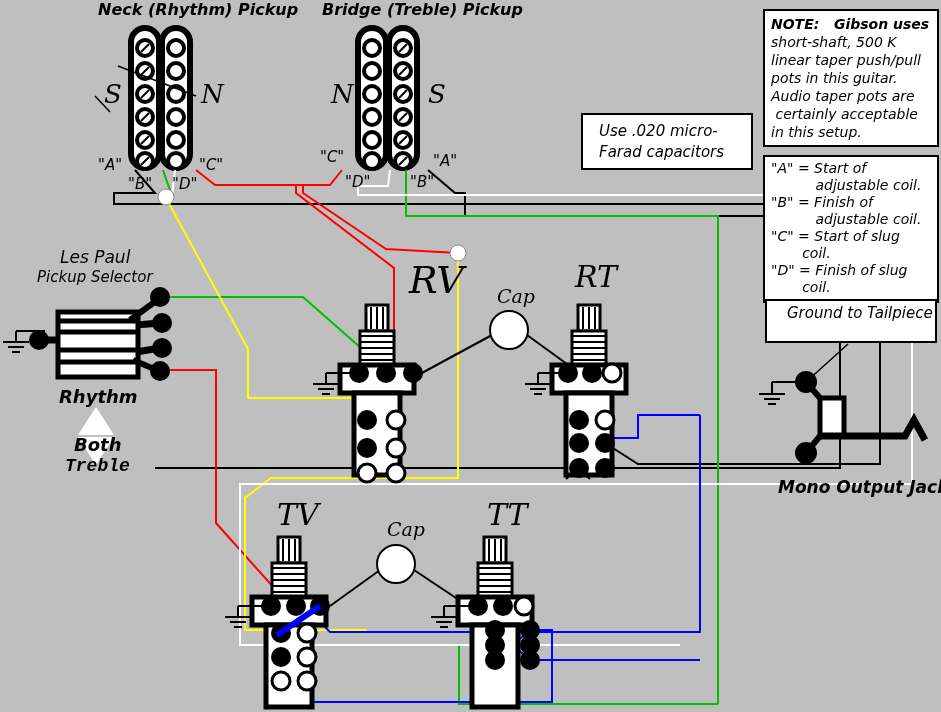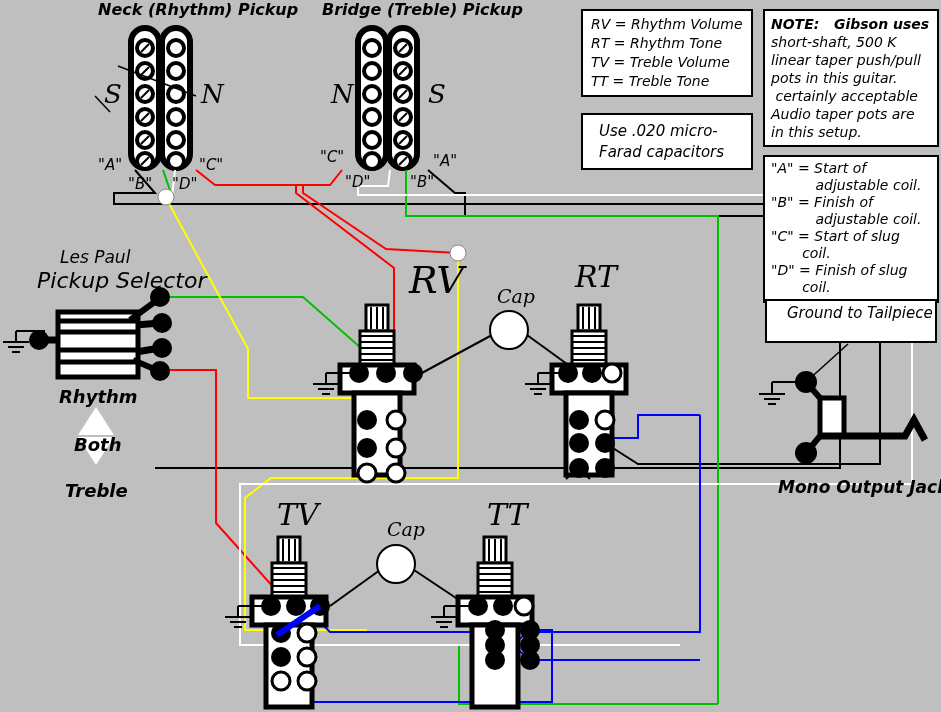--- a/index.html
+++ b/index.html
@@ -299,63 +299,57 @@
   <div class="lbl" style="left:98px;top:156px;font-size:15px;">"A"</div>
   <div class="lbl" style="left:128px;top:175px;font-size:15px;">"B"</div>
   <div class="lbl" style="left:199px;top:156px;font-size:15px;">"C"</div>
   <div class="lbl" style="left:172px;top:175px;font-size:15px;">"D"</div>
 
   <div class="lbl" style="left:320px;top:148px;font-size:15px;">"C"</div>
   <div class="lbl" style="left:345px;top:173px;font-size:15px;">"D"</div>
   <div class="lbl" style="left:433px;top:152px;font-size:15px;">"A"</div>
   <div class="lbl" style="left:410px;top:173px;font-size:15px;">"B"</div>
 
-  <div class="tbox" style="left:581px;top:9px;width:172px;height:88px;padding:4px 8px;">
-    <span class="ln" style="font-size:14px;line-height:19px;">RV = Rhythm Volume</span>
-    <span class="ln" style="font-size:14px;line-height:19px;">RT = Rhythm Tone</span>
-    <span class="ln" style="font-size:14px;line-height:19px;">TV = Treble Volume</span>
-    <span class="ln" style="font-size:14px;line-height:19px;">TT = Treble Tone</span>
-  </div>
 
   <div class="tbox" style="left:581px;top:113px;width:172px;height:57px;padding:6px 16px;">
     <span class="ln" style="font-size:15px;line-height:21px;">Use .020 micro-</span>
     <span class="ln" style="font-size:15px;line-height:21px;">Farad capacitors</span>
   </div>
 
   <div class="tbox" style="left:763px;top:9px;width:176px;height:138px;padding:4px 6px;">
     <span class="ln" style="font-size:14px;line-height:18px;font-weight:bold;">NOTE:   Gibson uses</span>
     <span class="ln" style="font-size:14px;line-height:18px;">short-shaft, 500 K</span>
     <span class="ln" style="font-size:14px;line-height:18px;">linear taper push/pull</span>
     <span class="ln" style="font-size:14px;line-height:18px;">pots in this guitar.</span>
+    <span class="ln" style="font-size:14px;line-height:18px;">Audio taper pots are</span>
     <span class="ln" style="font-size:14px;line-height:18px;"> certainly acceptable</span>
-    <span class="ln" style="font-size:14px;line-height:18px;">Audio taper pots are</span>
     <span class="ln" style="font-size:14px;line-height:18px;">in this setup.</span>
   </div>
 
   <div class="tbox" style="left:763px;top:155px;width:176px;height:148px;padding:3px 6px;">
     <span class="ln" style="font-size:14px;line-height:17px;">"A" = Start of</span>
     <span class="ln" style="font-size:14px;line-height:17px;">          adjustable coil.</span>
     <span class="ln" style="font-size:14px;line-height:17px;">"B" = Finish of</span>
     <span class="ln" style="font-size:14px;line-height:17px;">          adjustable coil.</span>
     <span class="ln" style="font-size:14px;line-height:17px;">"C" = Start of slug</span>
     <span class="ln" style="font-size:14px;line-height:17px;">       coil.</span>
     <span class="ln" style="font-size:14px;line-height:17px;">"D" = Finish of slug</span>
     <span class="ln" style="font-size:14px;line-height:17px;">       coil.</span>
   </div>
 
   <div class="tbox" style="left:765px;top:299px;width:172px;height:44px;padding:3px 20px;">
     <span class="ln" style="font-size:15px;">Ground to Tailpiece</span>
   </div>
 
   <div class="lbl" style="left:60px;top:247px;font-size:17px;">Les Paul</div>
-  <div class="lbl" style="left:37px;top:268px;font-size:22px;">Pickup Selector</div>
+  <div class="lbl" style="left:37px;top:268px;font-size:15px;">Pickup Selector</div>
 
   <div class="lbl" style="left:59px;top:386px;font-size:18px;font-weight:bold;">Rhythm</div>
   <div class="lbl" style="left:74px;top:434px;font-size:18px;font-weight:bold;">Both</div>
-  <div class="lbl" style="left:65px;top:480px;font-size:18px;font-weight:bold;">Treble</div>
+  <div class="lbl" style="left:65px;top:456px;font-size:18px;font-weight:bold;font-family:Liberation Mono, monospace;">Treble</div>
 
   <div class="lbl bigital" style="left:363px;top:258px;font-size:38px;margin-left:46px;">RV</div>
   <div class="lbl bigital" style="left:575px;top:259px;font-size:30px;">RT</div>
   <div class="lbl bigital" style="left:277px;top:497px;font-size:30px;">TV</div>
   <div class="lbl bigital" style="left:487px;top:497px;font-size:30px;">TT</div>
 
   <div class="lbl bigital" style="left:497px;top:285px;font-size:19px;">Cap</div>
   <div class="lbl bigital" style="left:387px;top:518px;font-size:19px;">Cap</div>
 
   <div class="lbl" style="left:778px;top:477px;font-size:17px;font-weight:bold;">Mono Output Jack</div>

